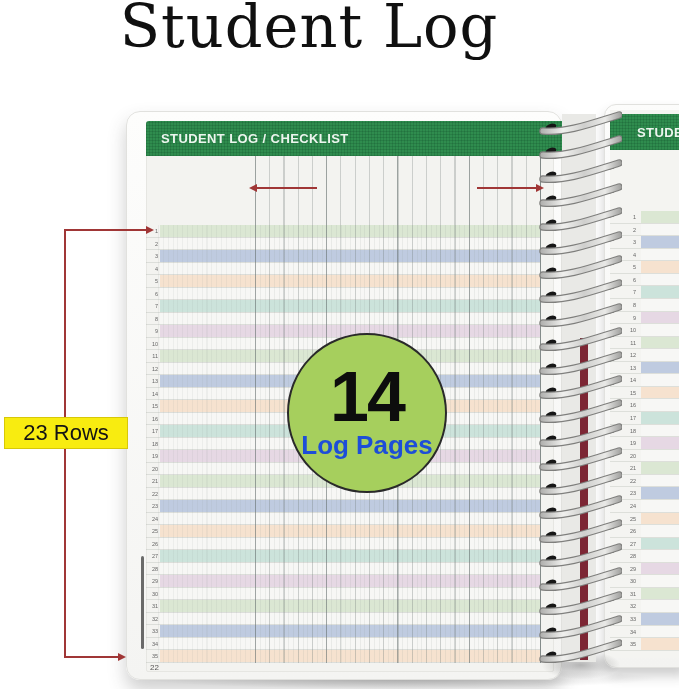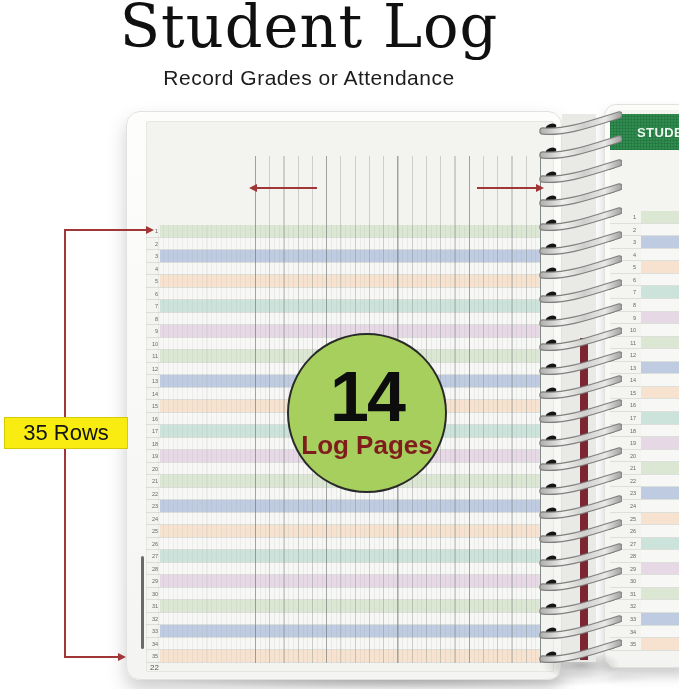--- a/index.html
+++ b/index.html
@@ -93,37 +93,39 @@
   .arrow-col-right{left:477px;top:187px;width:60px;}
   .vline-rows{position:absolute;left:64px;top:229px;width:2px;height:429px;background:#a03636;z-index:7;}
   .arrow-row-top{left:64px;top:229px;width:83px;}
   .arrow-row-bottom{left:64px;top:656px;width:55px;}
 
   
   .badge{position:absolute;left:287px;top:333px;width:156px;height:156px;border-radius:50%;
       background:#a6cf5d;border:2px solid #2a2a2a;z-index:7;
       display:flex;flex-direction:column;align-items:center;justify-content:center;}
   .badge-num{font-size:70px;font-weight:700;color:#0d0d0d;line-height:.92;letter-spacing:-2px;}
-  .badge-text{font-size:26px;font-weight:700;color:#7f1d1d;margin-top:0;}
+  .badge-text{font-size:26px;font-weight:700;color:#1d4ed8;margin-top:0;}
 
   .floor-shadow{position:absolute;left:140px;top:668px;width:520px;height:21px;z-index:0;
       background:radial-gradient(ellipse at center,rgba(60,60,60,.28) 0%,rgba(60,60,60,0) 70%);}
 </style>
 </head>
 <body>
 
 <div class="stage">
 
   <div class="floor-shadow"></div>
 
   <div class="title">Student Log</div>
-  <div class="subtitle">Record Grades or Attendance</div>
 
   <div class="left-cover"></div>
   <div class="left-paper"></div>
+  <div class="green-header">
+    <span>STUDENT LOG / CHECKLIST</span>
+  </div>
   <div class="colheader-overlay"></div>
   <div class="cols-overlay"></div>
   <div class="name-overlay"></div>
   <div class="lgrid" id="left-grid">
       <div class="g-row">
         <span class="rn">1</span>
         <div class="band" style="background: rgb(219, 231, 211);"></div>
       </div>
       <div class="g-row">
         <span class="rn">2</span>
@@ -521,20 +523,20 @@
         <path d="M5 549 C 28 551, 52 542, 81 533" stroke="url(#wireGrad)" stroke-width="5.2" fill="none" stroke-linecap="round"></path>
       </g>
   </svg>
 
   <div class="h-arrow head-left arrow-col-left"></div>
   <div class="h-arrow head-right arrow-col-right"></div>
 
   <div class="vline-rows"></div>
   <div class="h-arrow head-right arrow-row-top"></div>
   <div class="h-arrow head-right arrow-row-bottom"></div>
-  <div class="ylabel rows">35 Rows</div>
+  <div class="ylabel rows">23 Rows</div>
 
   <div class="badge">
     <div class="badge-num">14</div>
     <div class="badge-text">Log Pages</div>
   </div>
 
 </div>
 
 </body></html>

